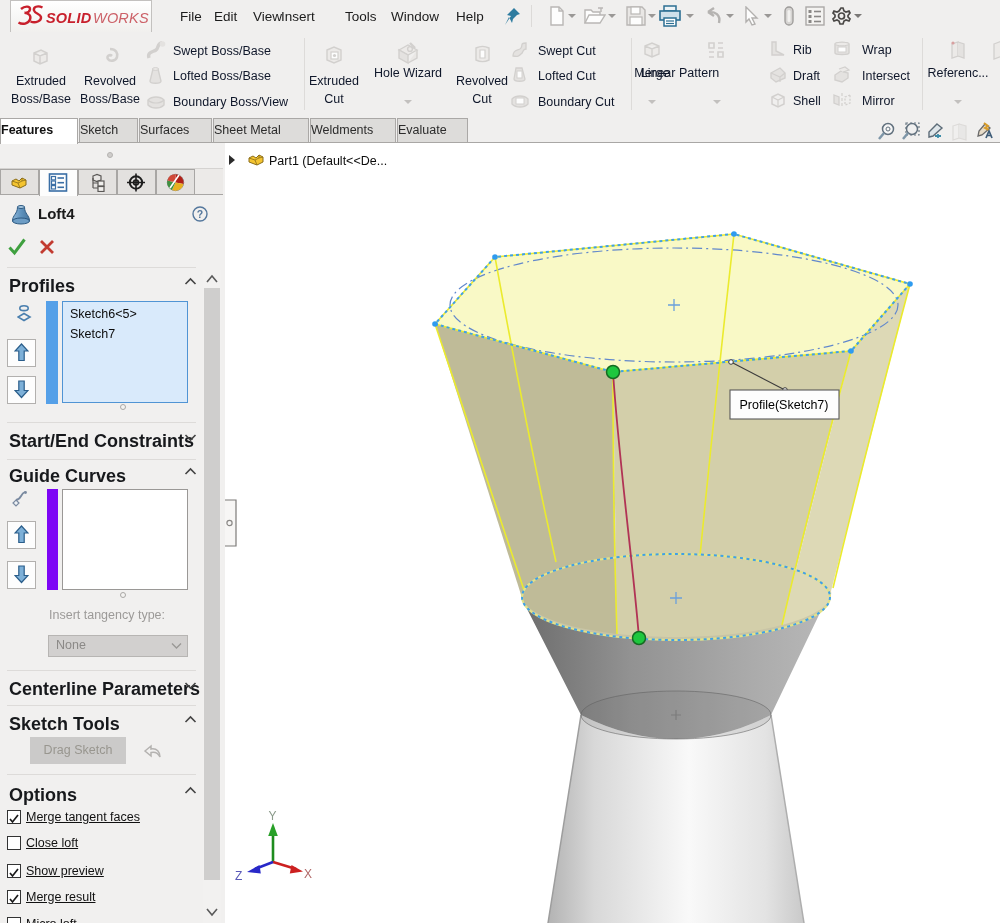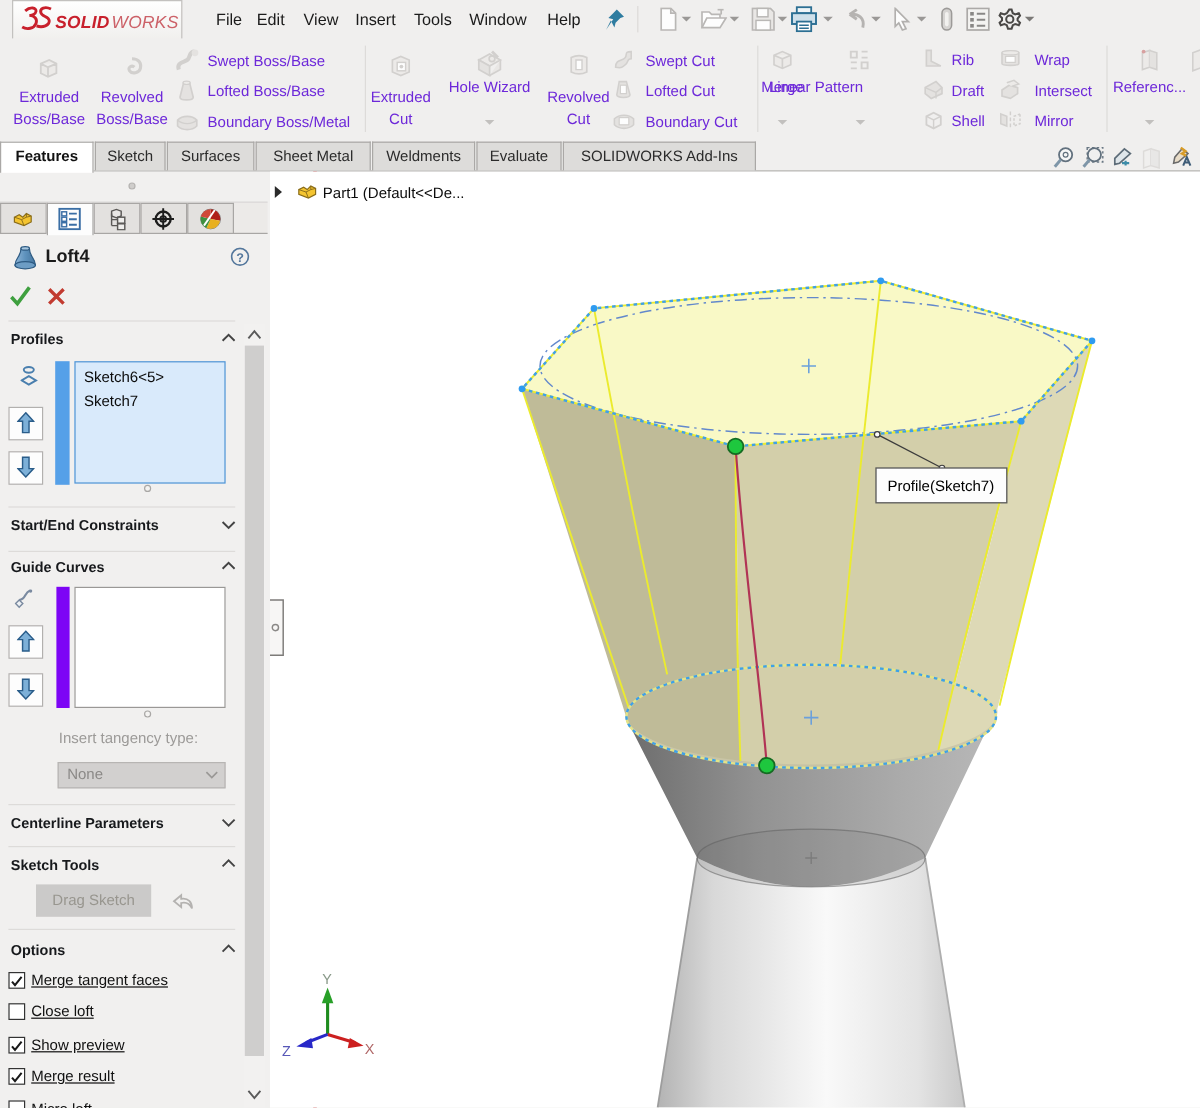--- a/index.html
+++ b/index.html
@@ -3,42 +3,42 @@
 <meta charset="utf-8">
 <style>
 * { margin:0; padding:0; box-sizing:border-box; }
 html,body { width:1000px; height:923px; overflow:hidden; font-family:"Liberation Sans", sans-serif; background:#f0efee; }
 .abs { position:absolute; }
 #menubar { position:absolute; left:0; top:0; width:1000px; height:32px; background:#f0efee; }
 .menuitem { position:absolute; top:9px; font-size:13.5px; color:#1b1b1b; }
 #logo { position:absolute; left:10px; top:0; width:142px; height:34px; background:linear-gradient(#ffffff,#f0efed); border:1px solid #c3c1bf; }
 #ribbon { position:absolute; left:0; top:32px; width:1000px; height:86px; background:#f0efee; }
 .rsep { position:absolute; top:6px; width:1px; height:72px; background:#dddbd9; }
-.rtxt { position:absolute; font-size:12.5px; color:#6d28d9; white-space:nowrap; }
+.rtxt { position:absolute; font-size:12.5px; color:#0f172a; white-space:nowrap; }
 .rtxt2 { text-align:center; line-height:18px; }
 .drop { position:absolute; width:0; height:0; border-left:4px solid transparent; border-right:4px solid transparent; border-top:4px solid #c2c0be; }
 #tabrow { position:absolute; left:0; top:118px; width:1000px; height:25px; background:#f0efee; border-bottom:1px solid #a9a7a5; }
-.tab { position:absolute; top:0; height:24px; background:#dddcda; border:1px solid #aaa8a6; border-bottom:none; font-size:12.5px; color:#2b2b2b; text-align:center; line-height:23px; }
+.tab { position:absolute; top:0; height:24px; background:#dddcda; border:1px solid #aaa8a6; border-bottom:none; font-size:12.5px; color:#2b2b2b; text-align:left; line-height:23px; }
 .tabactive { background:#ffffff; font-weight:bold; height:26px; z-index:3; color:#111; }
 #panel { position:absolute; left:0; top:143px; width:264px; height:780px; background:#f1f0ef; border-right:3px solid #b91c1c; }
 #viewport { position:absolute; left:225px; top:143px; width:775px; height:780px; background:#ffffff; }
-.sechead { position:absolute; left:9px; font-size:12px; font-weight:bold; color:#17191c; white-space:nowrap; }
+.sechead { position:absolute; left:9px; font-size:18px; font-weight:bold; color:#17191c; white-space:nowrap; }
 .divider { position:absolute; left:7px; width:189px; height:1px; background:#dddbd9; }
 .listbtn { position:absolute; left:7px; width:29px; height:28px; background:#fdfdfd; border:1px solid #b2b0ae; }
 .cb { position:absolute; left:7px; width:14px; height:14px; background:#fff; border:1px solid #333; }
 .cblabel { position:absolute; left:26px; font-size:12.5px; color:#111;text-decoration:underline; }
 .chev { position:absolute; }
 </style>
 </head>
 <body>
 <div id="menubar">
   <span class="menuitem" style="left:180px">File</span>
   <span class="menuitem" style="left:214px">Edit</span>
   <span class="menuitem" style="left:253px">View</span>
-  <span class="menuitem" style="left:296px">Insert</span>
+  <span class="menuitem" style="left:281px">Insert</span>
   <span class="menuitem" style="left:345px">Tools</span>
   <span class="menuitem" style="left:391px">Window</span>
   <span class="menuitem" style="left:456px">Help</span>
 
   <svg class="abs" style="left:504px;top:6px" width="18" height="20" viewBox="0 0 18 20">
     <path d="M10 2 L16 8 L13 9 L9 13 L8 17 L5 11 L1 19 L7 10 L3 9 L7 5 Z" fill="#2e7ca0"></path>
   </svg>
   <div class="abs" style="left:531px;top:5px;width:1px;height:22px;background:#dcdad8"></div>
 
   <svg class="abs" style="left:548px;top:6px" width="18" height="20" viewBox="0 0 18 20">
@@ -199,21 +199,21 @@
       <circle cx="7" cy="5" r="1.6" fill="#d8a0a0"></circle>
     </svg>
   <svg class="abs" style="left:992px;top:6px" width="12" height="24" viewBox="0 0 12 24">
       <path d="M2 6 L10 3 L10 18 L2 21 Z" fill="#eceae8" stroke="#d2d0ce" stroke-width="1.3"></path>
     </svg>
 
   <div class="rtxt rtxt2" style="left:41px;top:40px;transform:translateX(-50%)">Extruded<br>Boss/Base</div>
   <div class="rtxt rtxt2" style="left:110px;top:40px;transform:translateX(-50%)">Revolved<br>Boss/Base</div>
   <div class="rtxt" style="left:173px;top:12px">Swept Boss/Base</div>
   <div class="rtxt" style="left:173px;top:37px">Lofted Boss/Base</div>
-  <div class="rtxt" style="left:173px;top:63px">Boundary Boss/Metal</div>
+  <div class="rtxt" style="left:173px;top:63px">Boundary Boss/View</div>
 
   <div class="rtxt rtxt2" style="left:334px;top:40px;transform:translateX(-50%)">Extruded<br>Cut</div>
   <div class="rtxt" style="left:408px;top:34px;transform:translateX(-50%)">Hole Wizard</div>
   <div class="rtxt rtxt2" style="left:482px;top:40px;transform:translateX(-50%)">Revolved<br>Cut</div>
   <div class="rtxt" style="left:538px;top:12px">Swept Cut</div>
   <div class="rtxt" style="left:538px;top:37px">Lofted Cut</div>
   <div class="rtxt" style="left:538px;top:63px">Boundary Cut</div>
 
   <div class="rtxt" style="left:652px;top:34px;transform:translateX(-50%)">Merge</div>
   <div class="rtxt" style="left:680px;top:34px;transform:translateX(-50%)">Linear Pattern</div>
@@ -230,21 +230,20 @@
   <div class="drop" style="left:713px;top:68px"></div>
   <div class="drop" style="left:954px;top:68px"></div>
 </div>
 <div id="tabrow">
   <div class="tab tabactive" style="left:0;width:78px">Features</div>
   <div class="tab" style="left:79px;width:59px">Sketch</div>
   <div class="tab" style="left:139px;width:73px">Surfaces</div>
   <div class="tab" style="left:213px;width:96px">Sheet Metal</div>
   <div class="tab" style="left:310px;width:86px">Weldments</div>
   <div class="tab" style="left:397px;width:71px">Evaluate</div>
-  <div class="tab" style="left:469px;width:161px">SOLIDWORKS Add-Ins</div>
 
   <svg class="abs" style="left:877px;top:4px" width="19" height="19" viewBox="0 0 19 19">
     <circle cx="11" cy="7" r="5.5" fill="#f6f6f6" stroke="#62717e" stroke-width="1.5"></circle>
     <circle cx="11" cy="7" r="2" fill="none" stroke="#62717e" stroke-width="1"></circle>
     <line x1="7" y1="11" x2="2" y2="17" stroke="#7e96a8" stroke-width="2.5"></line>
   </svg>
   <svg class="abs" style="left:901px;top:4px" width="19" height="19" viewBox="0 0 19 19">
     <rect x="5" y="1" width="13" height="12" fill="none" stroke="#6a7884" stroke-width="1.2" stroke-dasharray="2 2"></rect>
     <circle cx="11" cy="7" r="5.5" fill="#f0f0f0" stroke="#62717e" stroke-width="1.5"></circle>
     <line x1="7" y1="11" x2="2" y2="17" stroke="#7e96a8" stroke-width="2.5"></line>

